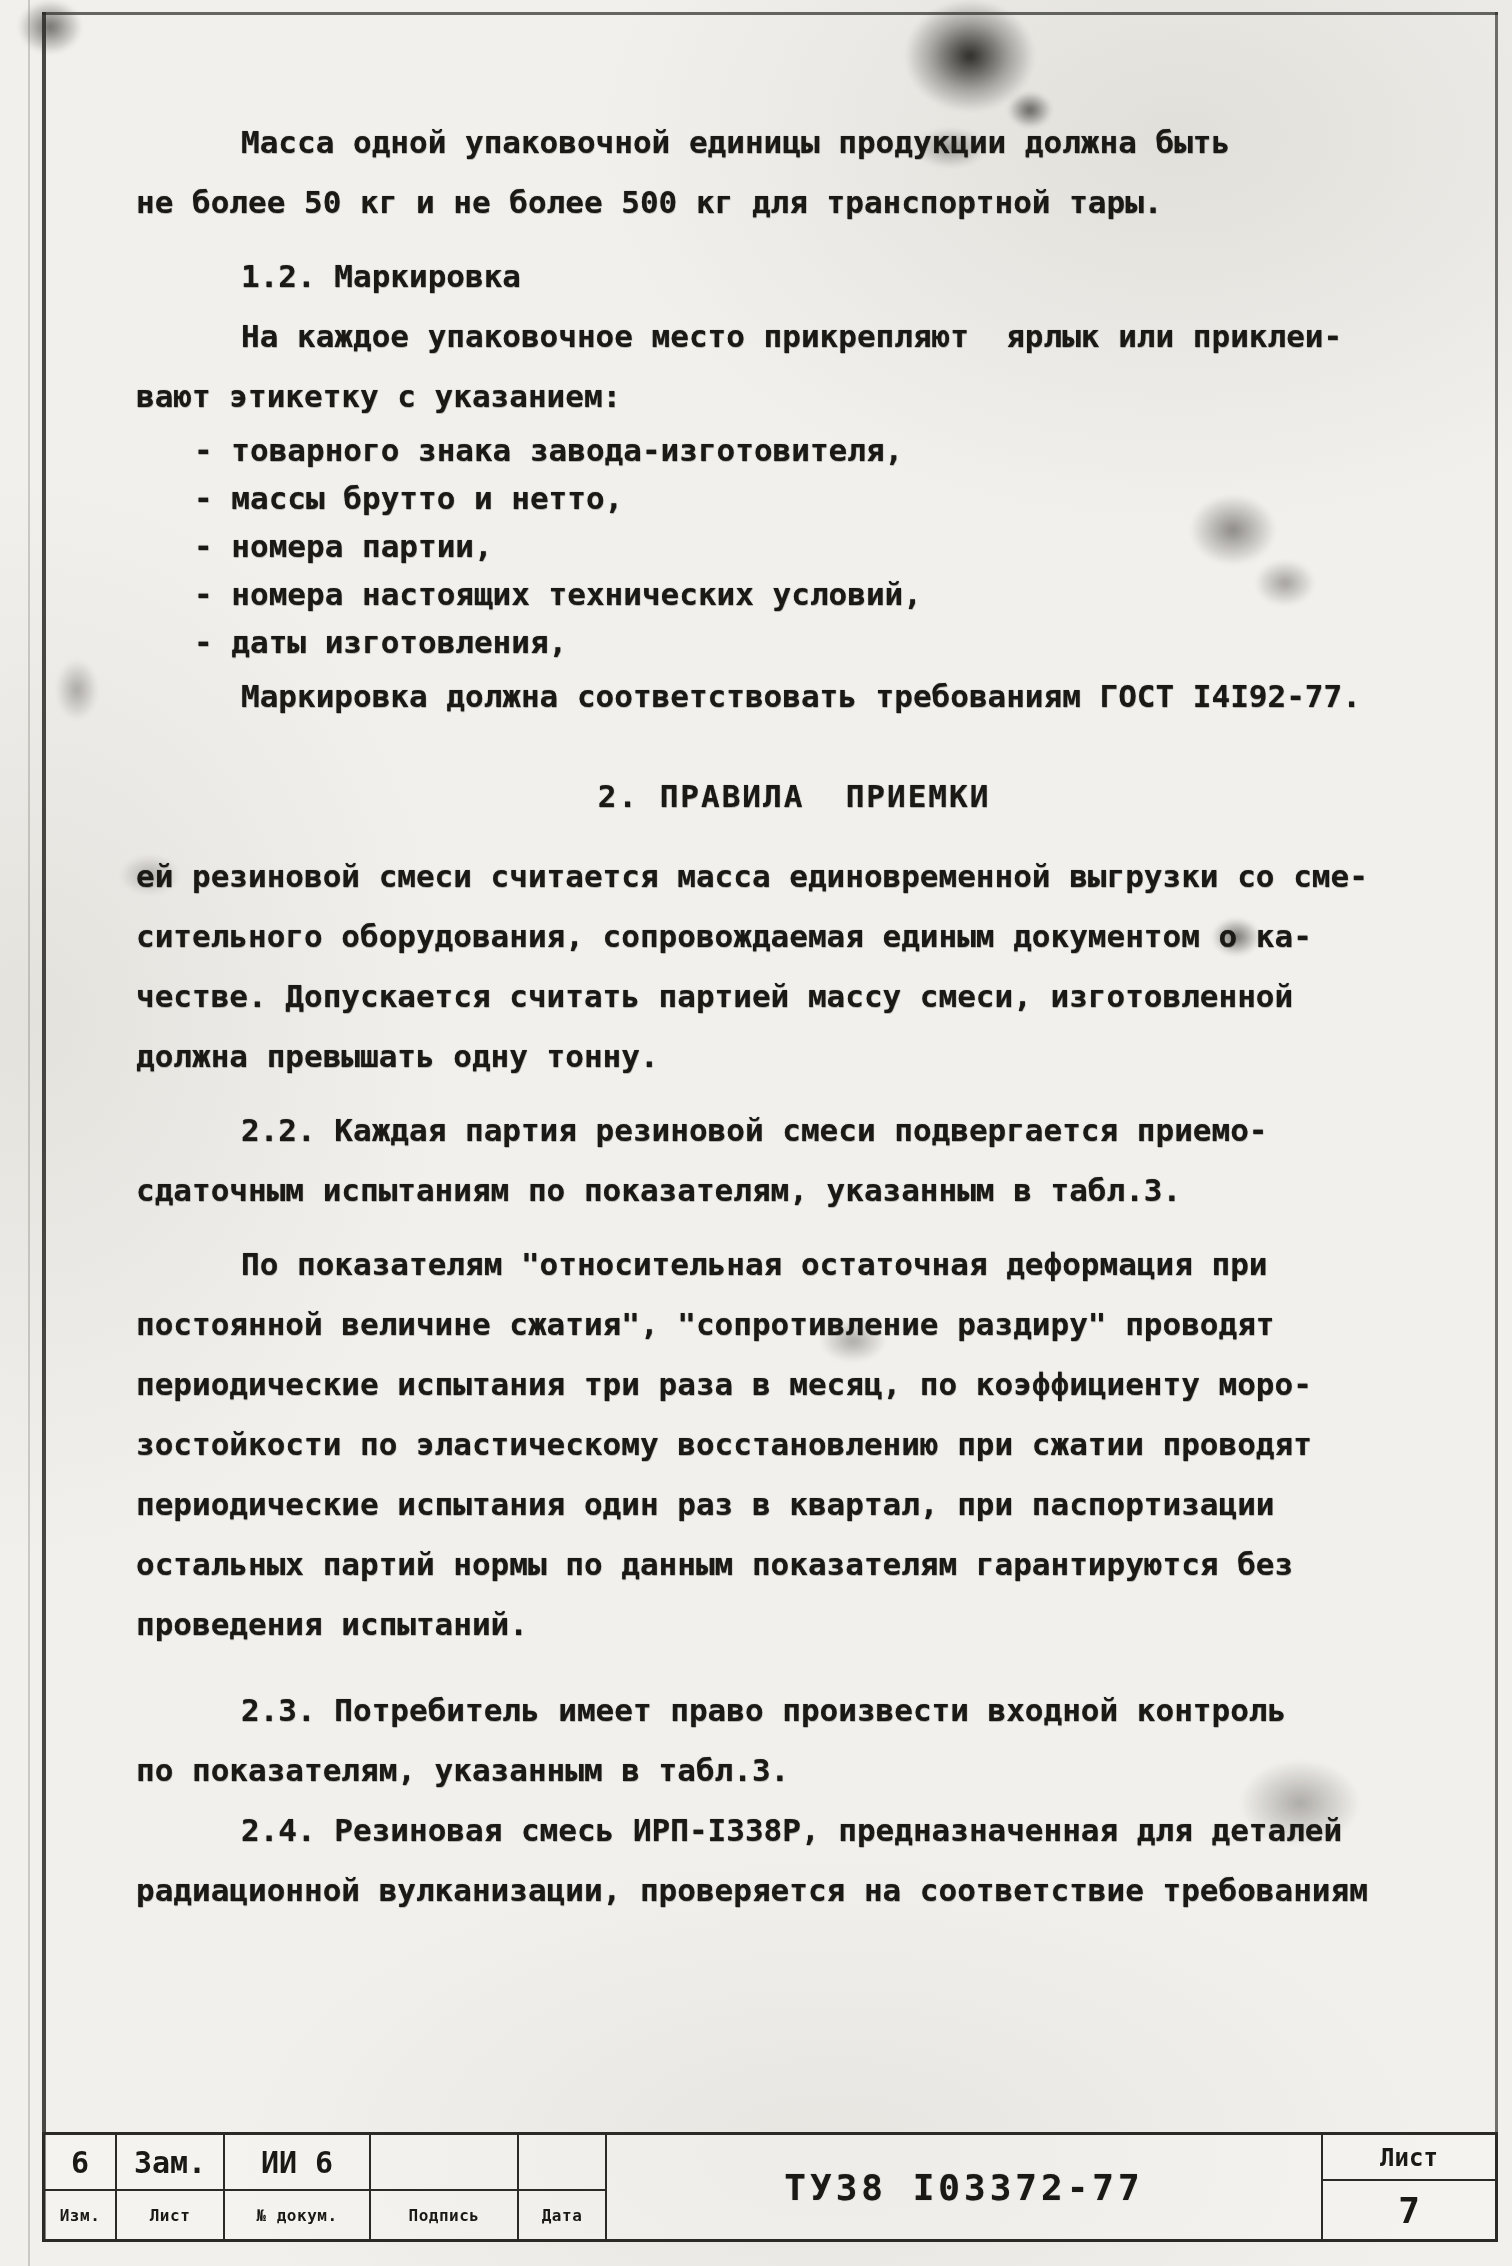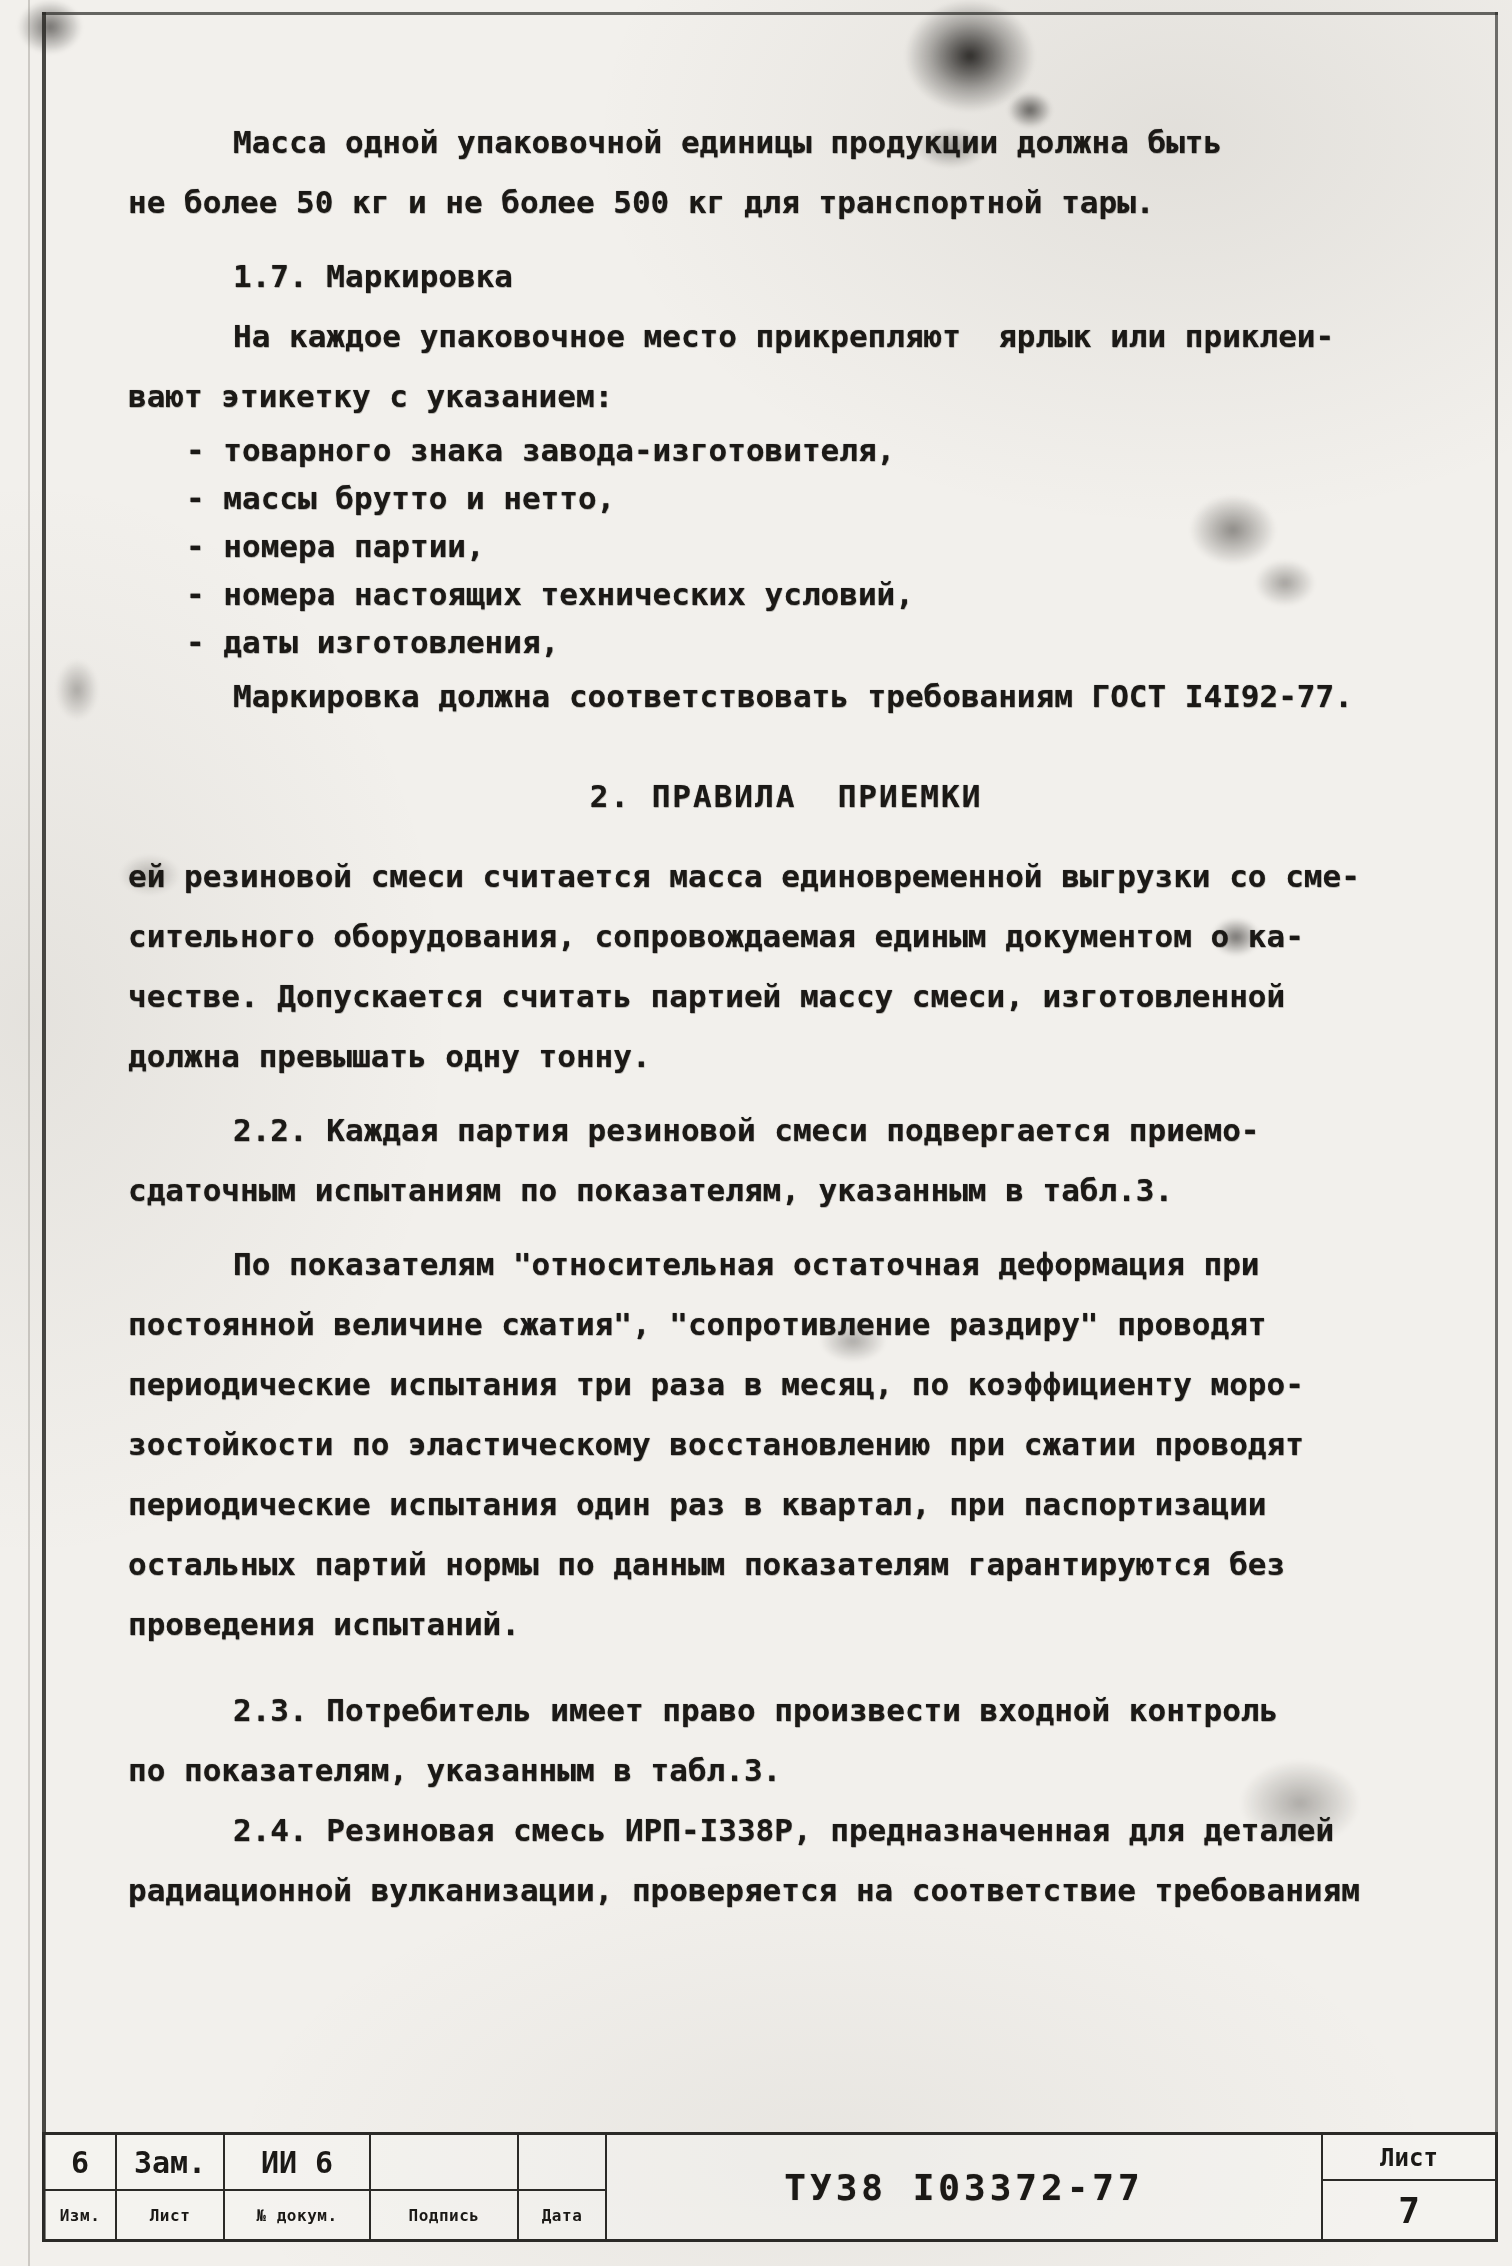--- a/index.html
+++ b/index.html
@@ -20,21 +20,21 @@
   .frame-left  { position:absolute; left:42px; top:12px; bottom:24px; width:4px; background:#2a2926; opacity:.85; }
   .frame-top   { position:absolute; left:42px; right:14px; top:12px; height:3px; background:#2a2926; opacity:.7; }
   .frame-right { position:absolute; right:14px; top:12px; bottom:24px; width:3px; background:#2a2926; opacity:.65; }
   .fold-line   { position:absolute; left:28px; top:0; bottom:0; width:2px; background:rgba(70,64,56,.22); }
 
   
   .stain { position:absolute; border-radius:50%; filter:blur(2px); pointer-events:none; }
 
   
   .text-block {
-    position:absolute; left:128px; top:112px; width:1316px;
+    position:absolute; left:136px; top:112px; width:1316px;
     color:var(--ink,#1b1916);
     font-size:31px; font-weight:bold;
     text-shadow: 0 0 1px rgba(25,22,18,.55), 0.5px 0.5px 0 rgba(25,22,18,.22);
   }
   .line    { white-space:pre; line-height:60px; }
   .first   { text-indent:105px; }
   .list    { padding-left:58px; line-height:48px; }
   .heading { text-align:center; margin-top:40px; margin-bottom:20px; letter-spacing:2px; line-height:60px; }
   .gap     { margin-top:14px; }
   .gap2    { margin-top:26px; }
@@ -76,21 +76,21 @@
   <div class="stain" style="left:120px;top:855px;width:60px;height:40px;background:radial-gradient(closest-side,rgba(20,16,12,.25),transparent);"></div>
 
   <div class="fold-line"></div>
   <div class="frame-left"></div>
   <div class="frame-top"></div>
   <div class="frame-right"></div>
 
   <div class="text-block">
       <div class="line first">Масса одной упаковочной единицы продукции должна быть</div>
       <div class="line flush">не более 50 кг и не более 500 кг для транспортной тары.</div>
-      <div class="line first gap">1.7. Маркировка</div>
+      <div class="line first gap">1.2. Маркировка</div>
       <div class="line first">На каждое упаковочное место прикрепляют  ярлык или приклеи-</div>
       <div class="line flush">вают этикетку с указанием:</div>
       <div class="line list">- товарного знака завода-изготовителя,</div>
       <div class="line list">- массы брутто и нетто,</div>
       <div class="line list">- номера партии,</div>
       <div class="line list">- номера настоящих технических условий,</div>
       <div class="line list">- даты изготовления,</div>
       <div class="line first">Маркировка должна соответствовать требованиям ГОСТ I4I92-77.</div>
       <div class="line heading">2. ПРАВИЛА  ПРИЕМКИ</div>
       <div class="line flush">ей резиновой смеси считается масса единовременной выгрузки со сме-</div>

